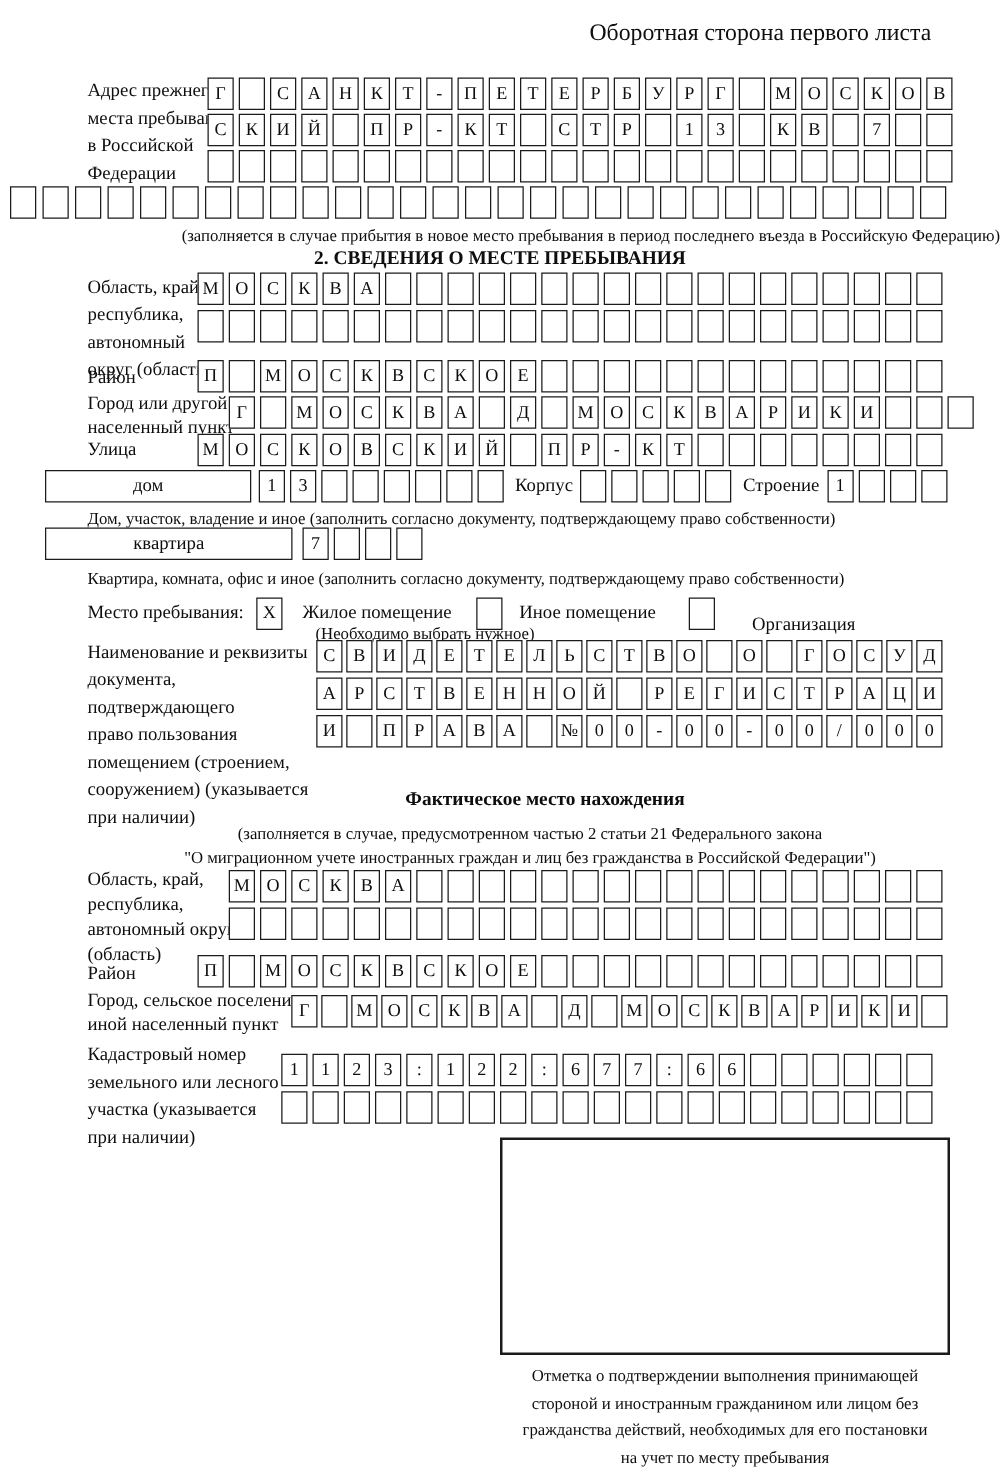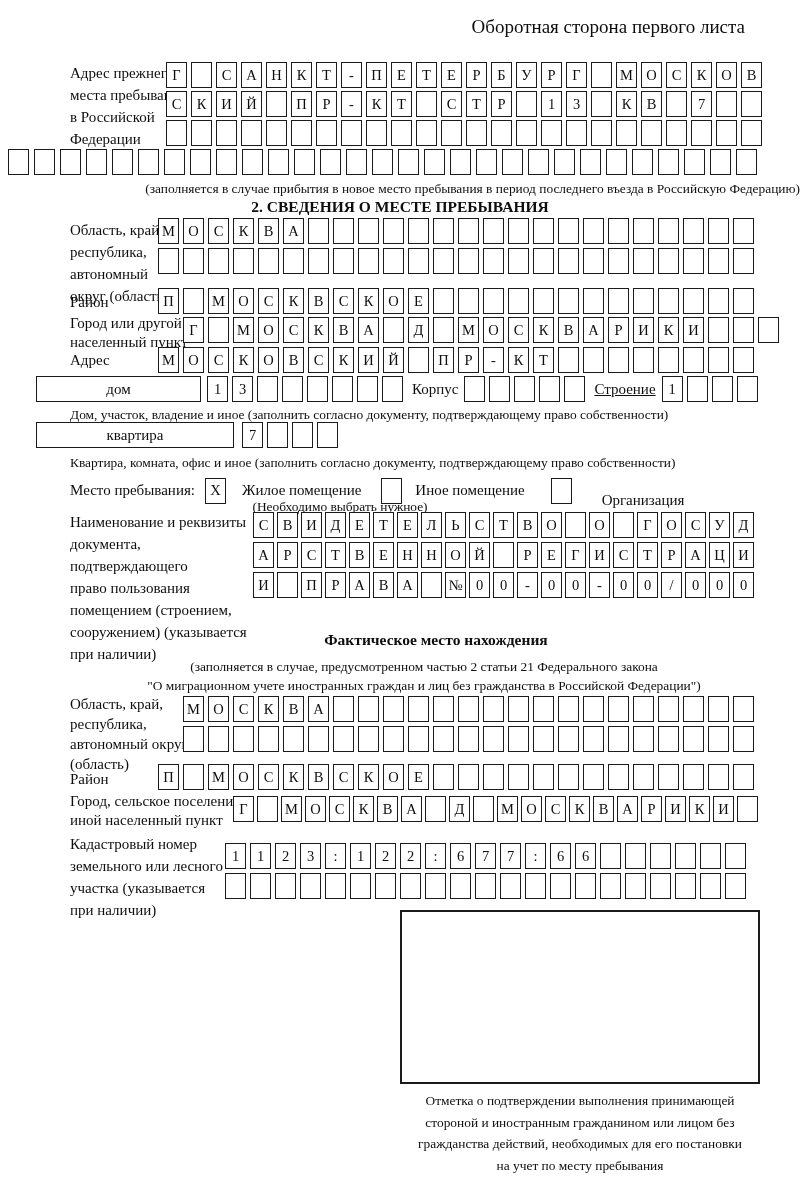--- a/index.html
+++ b/index.html
@@ -259,21 +259,21 @@
       <span class="cell">А</span>
       <span class="cell">Р</span>
       <span class="cell">И</span>
       <span class="cell">К</span>
       <span class="cell">И</span>
       <span class="cell"></span>
       <span class="cell"></span>
       <span class="cell"></span>
     </div>
 
-  <div class="abs label" style="left:70px;top:349px;">Адрес</div>
+  <div class="abs label" style="left:70px;top:349px;">Улица</div>
   <div class="abs cellrow" style="left:158px;top:347px;">
       <span class="cell">М</span>
       <span class="cell">О</span>
       <span class="cell">С</span>
       <span class="cell">К</span>
       <span class="cell">О</span>
       <span class="cell">В</span>
       <span class="cell">С</span>
       <span class="cell">К</span>
       <span class="cell">И</span>
@@ -307,21 +307,21 @@
         <span class="cell"></span>
       </div>
     <div class="inlbl" style="margin-left:9px;">Корпус</div>
     <div class="cellrow" style="margin-left:6px;">
         <span class="cell"></span>
         <span class="cell"></span>
         <span class="cell"></span>
         <span class="cell"></span>
         <span class="cell"></span>
       </div>
-    <div class="inlbl" style="margin-left:9px;text-decoration:underline;">Строение</div>
+    <div class="inlbl" style="margin-left:9px;">Строение</div>
     <div class="cellrow" style="margin-left:6px;">
         <span class="cell">1</span>
         <span class="cell"></span>
         <span class="cell"></span>
         <span class="cell"></span>
       </div>
   </div>
   <div class="abs small" style="left:70px;top:405px;">Дом, участок, владение и иное (заполнить согласно документу, подтверждающему право собственности)</div>
 
   <div class="abs inline-row" style="left:36px;top:422px;">

